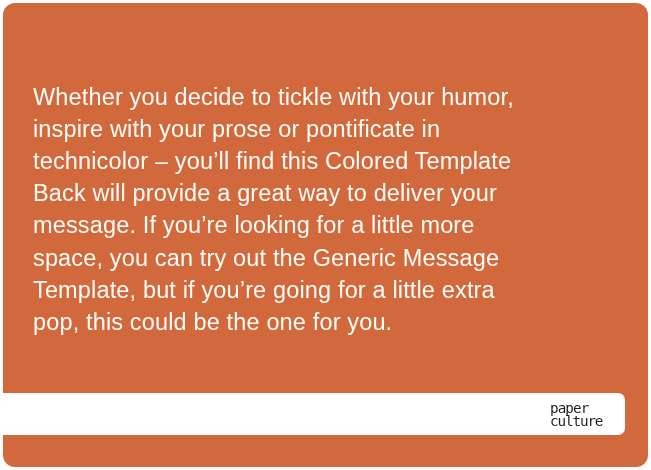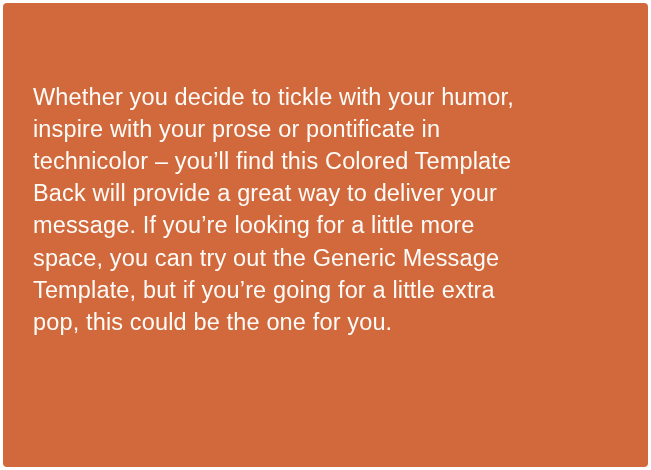--- a/index.html
+++ b/index.html
@@ -15,21 +15,21 @@
   }
 
   
   .card {
     position: absolute;
     left: 3px;
     top: 3px;
     width: 645px;
     height: 464px;
     background: #d2693c;
-    border-radius: 4px;
+    border-radius: 12px;
     overflow: hidden;
     box-sizing: border-box;
   }
 
   
   .message {
     position: absolute;
     left: 30px;
     top: 54px;
     width: 570px;
@@ -84,14 +84,20 @@
 
   <p class="message">Whether you decide to tickle with your humor,
 inspire with your prose or pontificate in
 technicolor – you’ll find this Colored Template
 Back will provide a great way to deliver your
 message. If you’re looking for a little more
 space, you can try out the Generic Message
 Template, but if you’re going for a little extra
 pop, this could be the one for you.</p>
 
+  <div class="footer-band">
+    <div class="brand">
+      <span class="brand-line brand-line-1">paper</span>
+      <span class="brand-line brand-line-2">culture</span>
+    </div>
+  </div>
 
 </div>
 
 </body></html>

